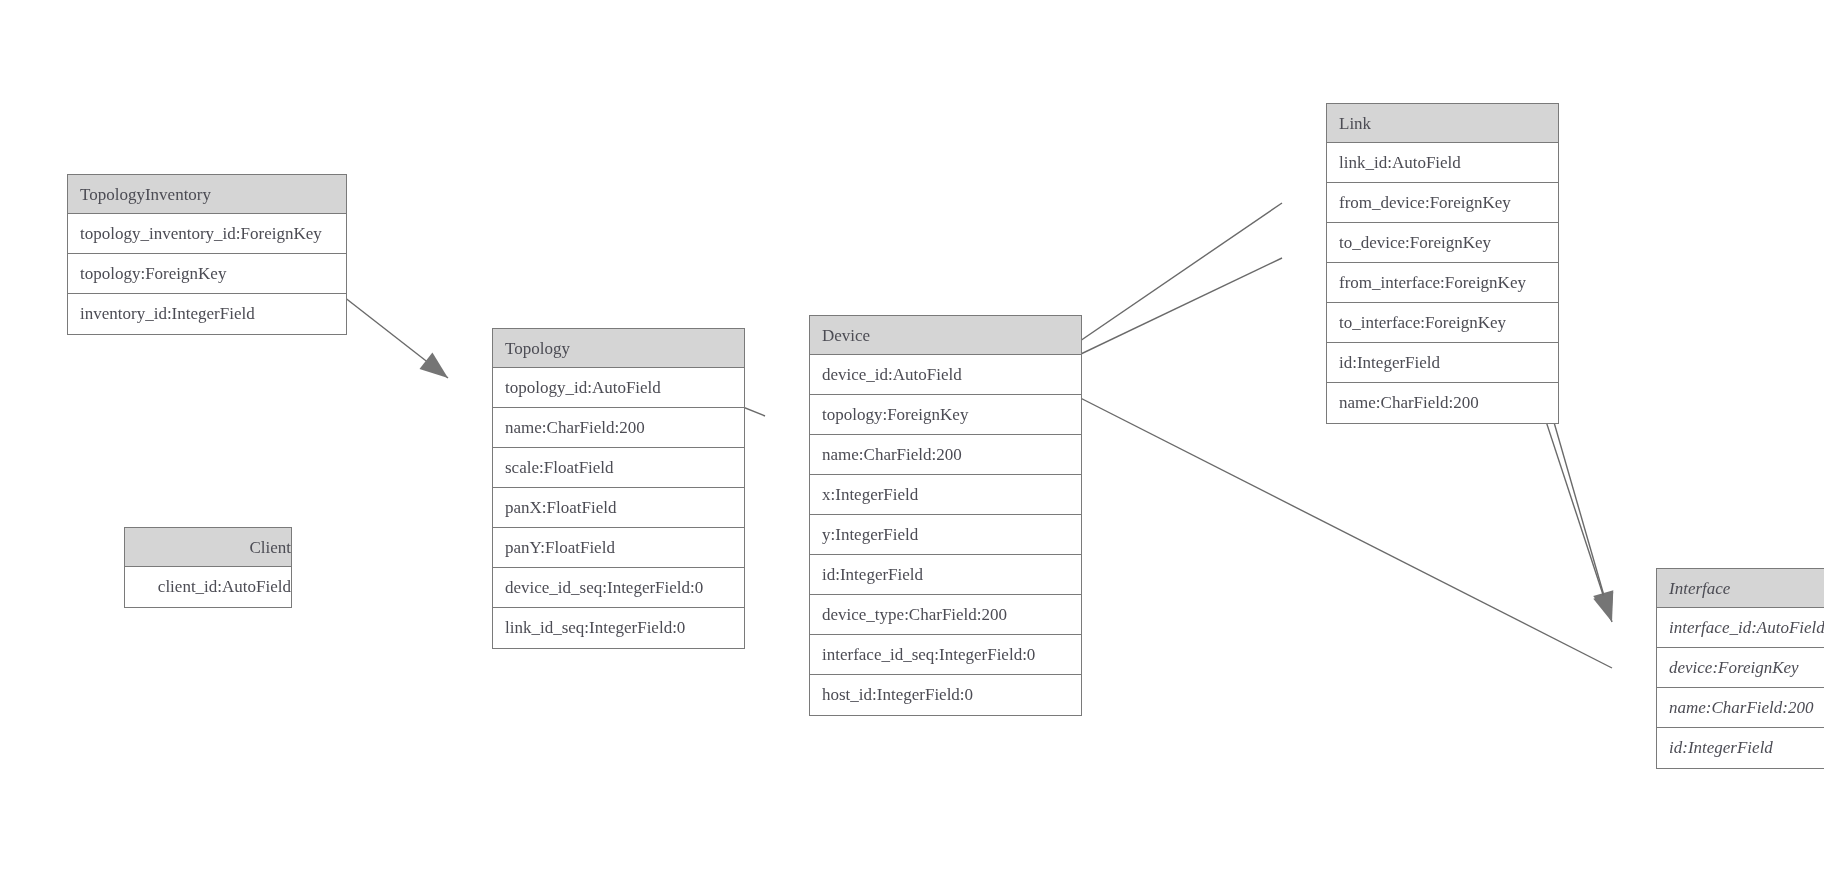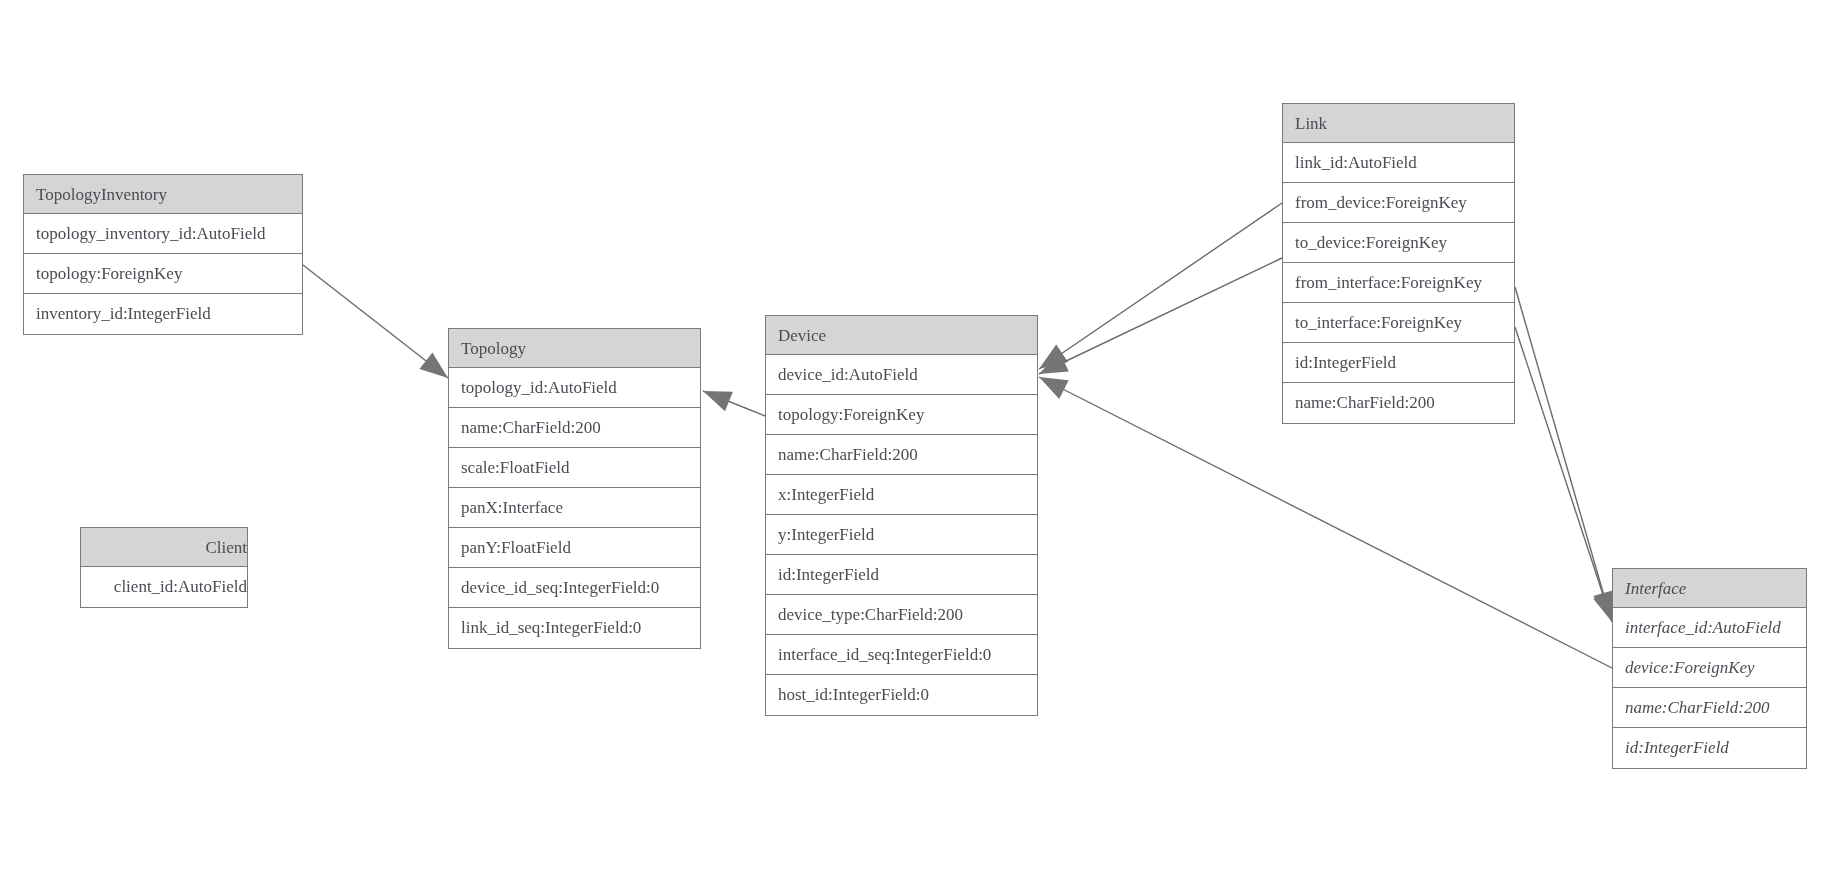--- a/index.html
+++ b/index.html
@@ -24,20 +24,21 @@
     z-index: 1;
   }
   .entity {
     position: absolute;
     z-index: 2;
     background: #ffffff;
     border: 1px solid #7a7a7a;
     box-sizing: border-box;
     font-size: 17px;
     color: #4c4c54;
+    margin-left: 44px;
   }
   .entity-header {
     height: 39px;
     line-height: 39px;
     background: #d5d5d5;
     border-bottom: 1px solid #7a7a7a;
     padding-left: 12px;
     box-sizing: border-box;
     white-space: nowrap;
     overflow: hidden;
@@ -73,31 +74,31 @@
       <line x1="1515" y1="287" x2="1611" y2="620" stroke="#6a6a6a" stroke-width="1.4"></line>
       <polygon points="1611,620 1593.2,596.0 1613.3,590.2" fill="#757575"></polygon>
       <line x1="1515" y1="327" x2="1612" y2="622" stroke="#6a6a6a" stroke-width="1.4"></line>
       <polygon points="1612,622 1593.3,598.7 1613.2,592.1" fill="#757575"></polygon>
       <line x1="1612" y1="668" x2="1039" y2="377" stroke="#6a6a6a" stroke-width="1.4"></line>
       <polygon points="1039,377 1068.7,380.3 1059.2,399.0" fill="#757575"></polygon>
     </svg>
 
   <div class="entity" style="left:23px; top:174px; width:280px;">
     <div class="entity-header">TopologyInventory</div>
-  <div class="entity-row">topology_inventory_id:AutoField</div>
+  <div class="entity-row">topology_inventory_id:ForeignKey</div>
       <div class="entity-row">topology:ForeignKey</div>
       <div class="entity-row">inventory_id:IntegerField</div>
     </div>
 
   <div class="entity" style="left:448px; top:328px; width:253px;">
     <div class="entity-header">Topology</div>
   <div class="entity-row">topology_id:AutoField</div>
       <div class="entity-row">name:CharField:200</div>
       <div class="entity-row">scale:FloatField</div>
-      <div class="entity-row">panX:Interface</div>
+      <div class="entity-row">panX:FloatField</div>
       <div class="entity-row">panY:FloatField</div>
       <div class="entity-row">device_id_seq:IntegerField:0</div>
       <div class="entity-row">link_id_seq:IntegerField:0</div>
     </div>
 
   <div class="entity" style="left:80px; top:527px; width:168px;text-align:right;">
     <div class="entity-header">Client</div>
   <div class="entity-row">client_id:AutoField</div>
     </div>
 

